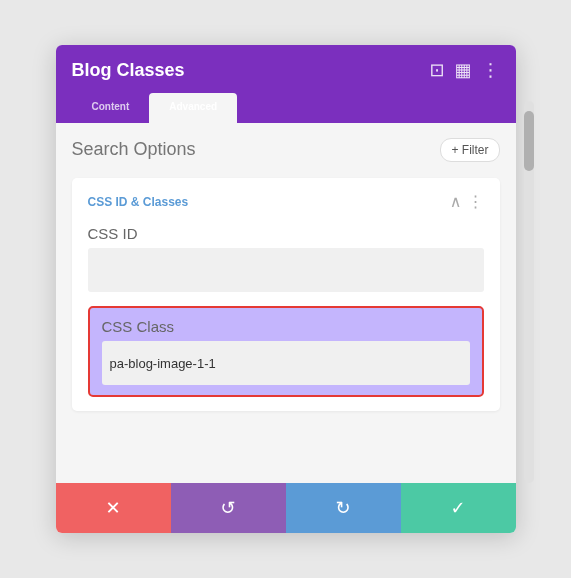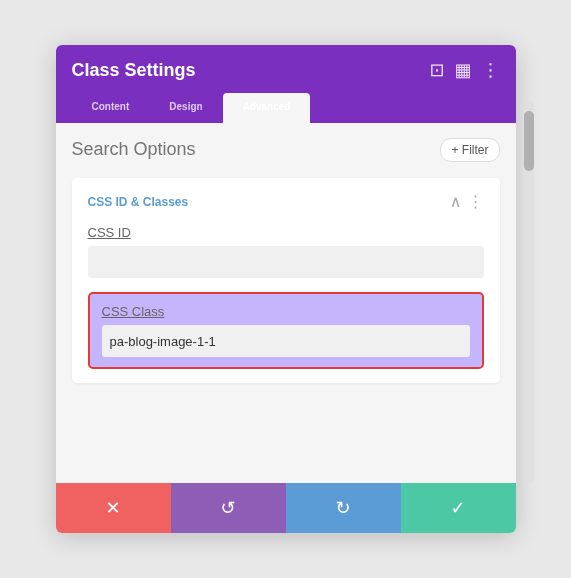--- a/index.html
+++ b/index.html
@@ -115,31 +115,30 @@
       font-weight: 600;
     }
     .section-actions {
       display: flex;
       gap: 6px;
       align-items: center;
       color: #aaa;
       font-size: 16px;
     }
     .field-label {
-      font-size: 13px;
+      font-size: 15px;
       color: #666;
       margin-bottom: 6px;
-      text-decoration: underline;
     }
     .field-input {
       background: #f0f0f0;
       border: none;
       border-radius: 3px;
       width: 100%;
-      height: 32px;
+      height: 44px;
       padding: 0 8px;
       font-size: 13px;
       color: #333;
       outline: none;
       margin-bottom: 14px;
     }
     .highlighted-field {
       border: 2px solid #e53935;
       border-radius: 5px;
       padding: 10px 12px;
@@ -192,30 +191,29 @@
 <div class="modal-wrapper">
 
   <div class="scrollbar-hint">
     <div class="scrollbar-thumb"></div>
   </div>
 
   <div class="panel">
 
     <div class="panel-header">
       <div class="panel-title-row">
-        <span class="panel-title">Class Settings</span>
+        <span class="panel-title">Blog Classes</span>
         <div class="header-icons">
           <span class="header-icon">⊡</span>
           <span class="header-icon">▦</span>
           <span class="header-icon">⋮</span>
         </div>
       </div>
       <div class="tabs">
         <div class="tab">Content</div>
-        <div class="tab">Design</div>
         <div class="tab active">Advanced</div>
       </div>
     </div>
 
     <div class="panel-body">
 
       <div class="search-filter-row">
         <input class="search-input" type="text" placeholder="Search Options" style="">
         <button class="filter-btn">+ Filter</button>
       </div>

